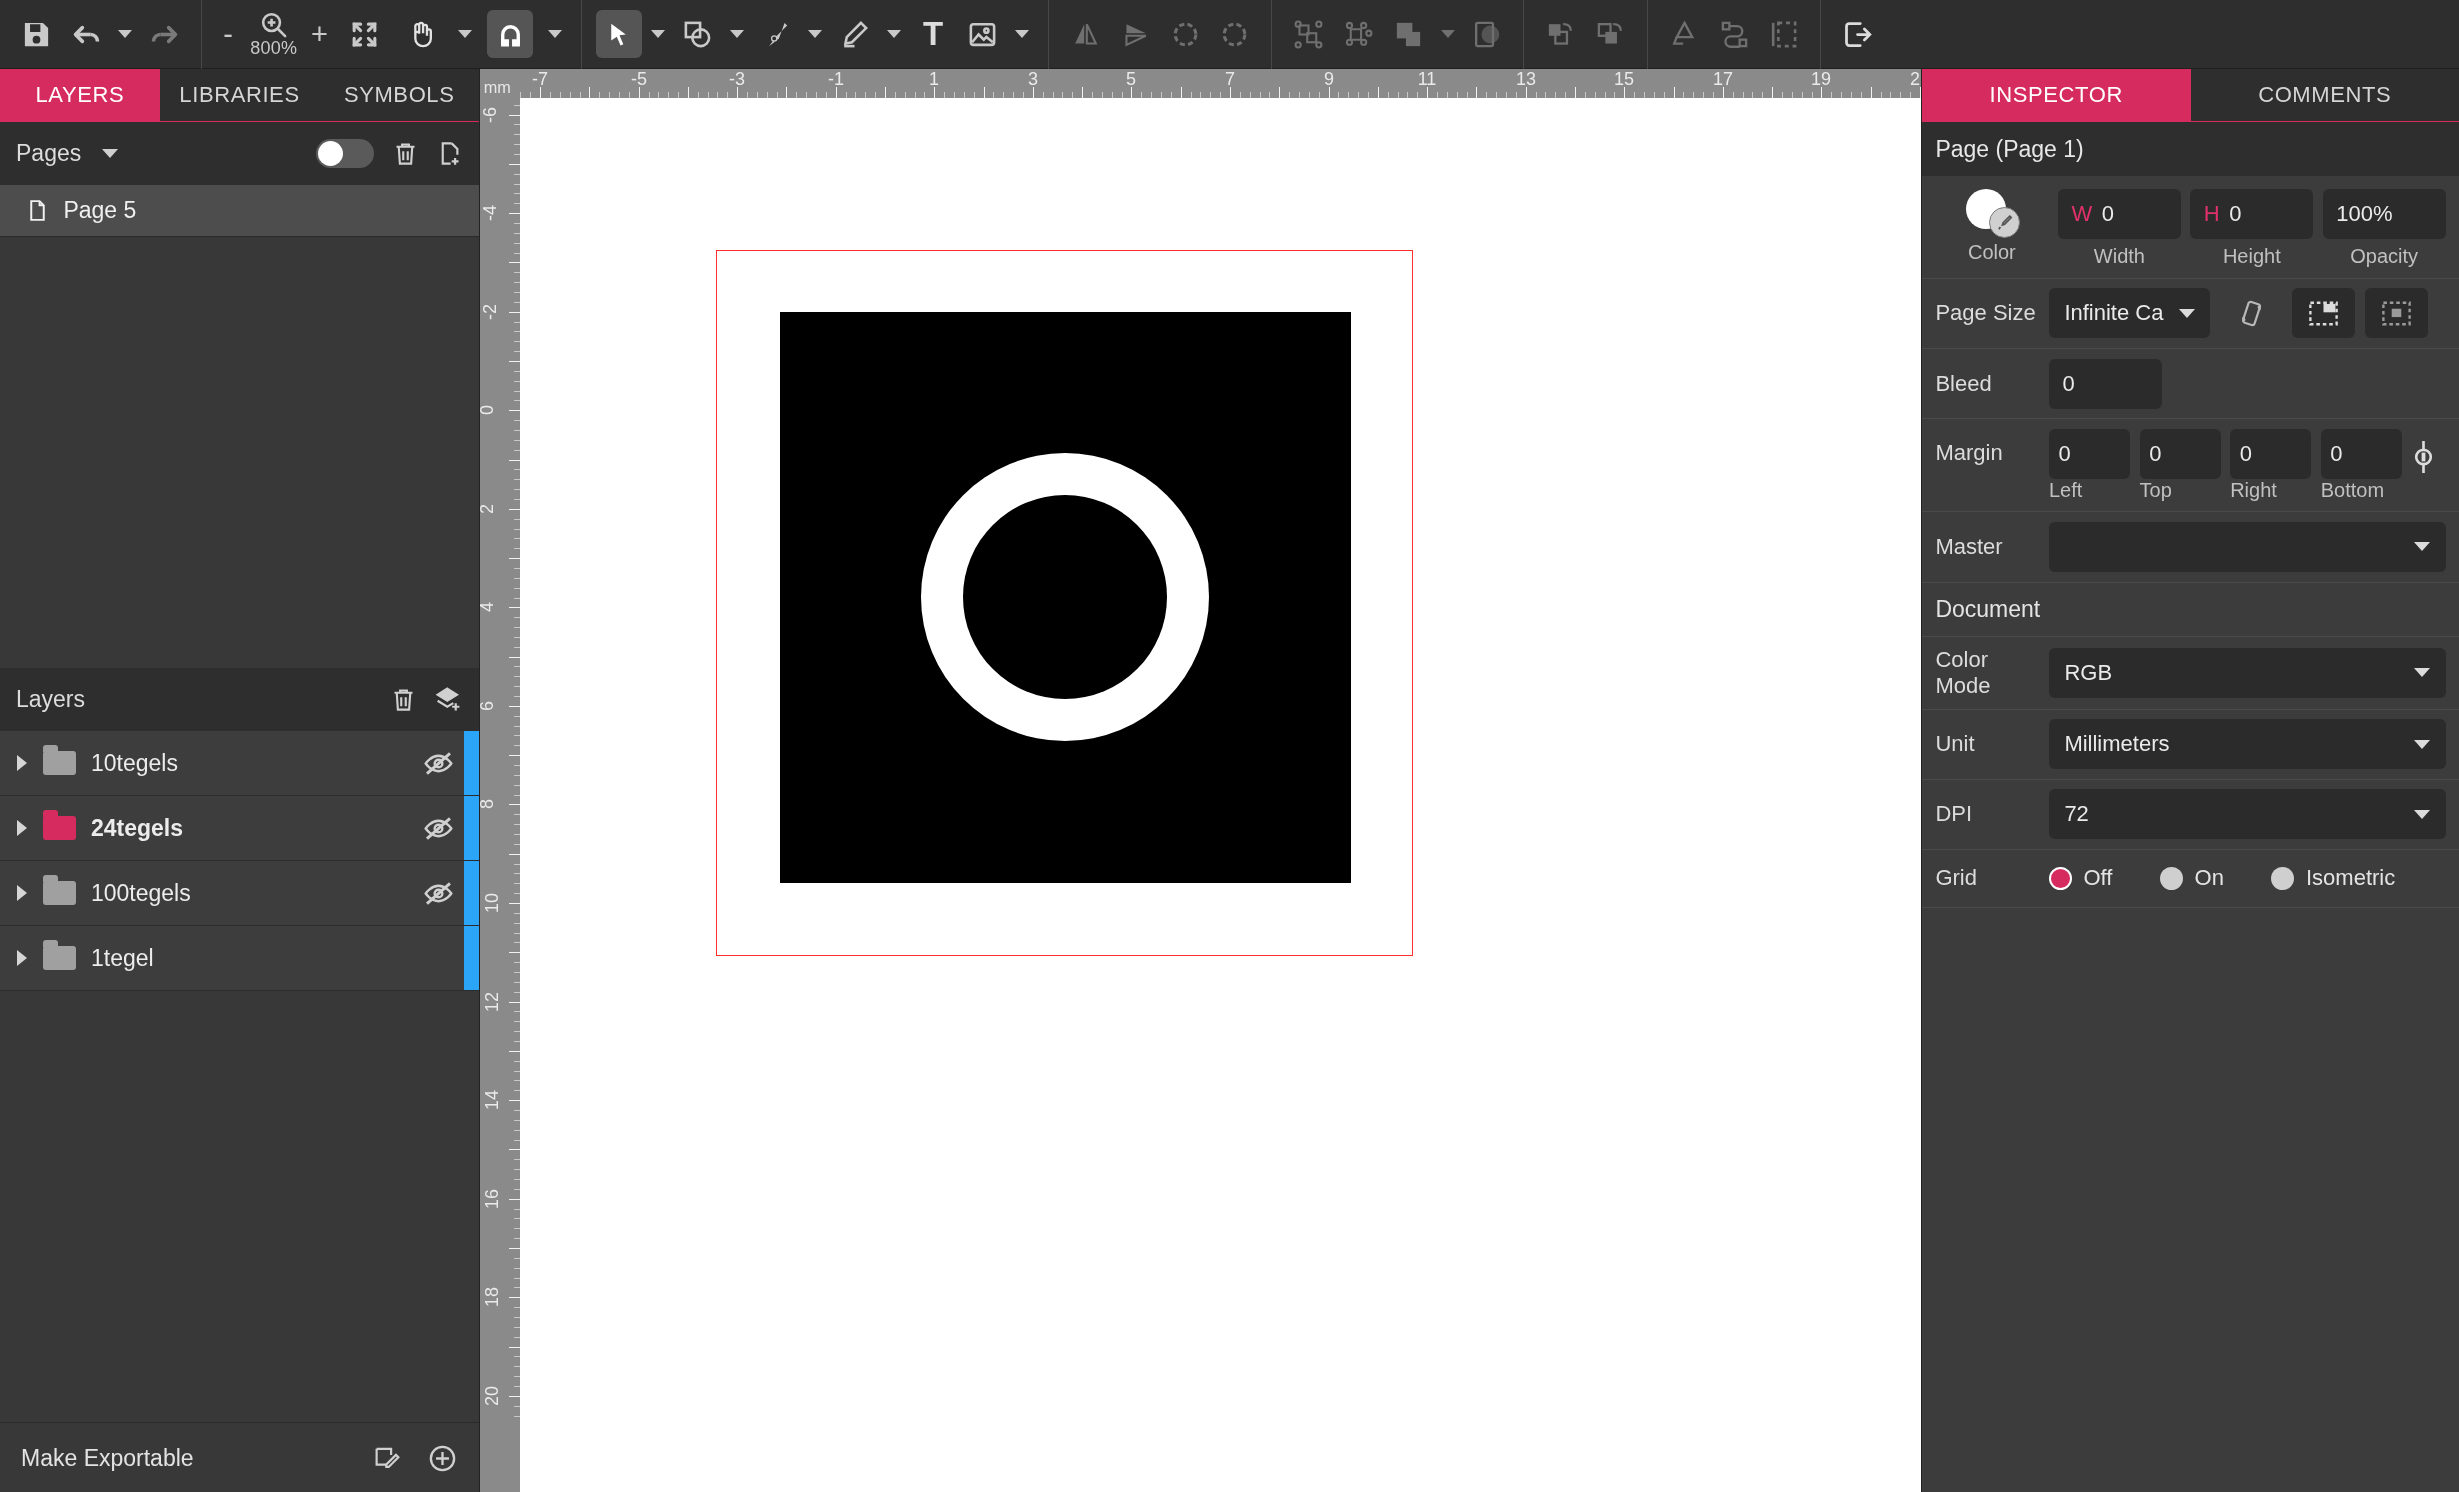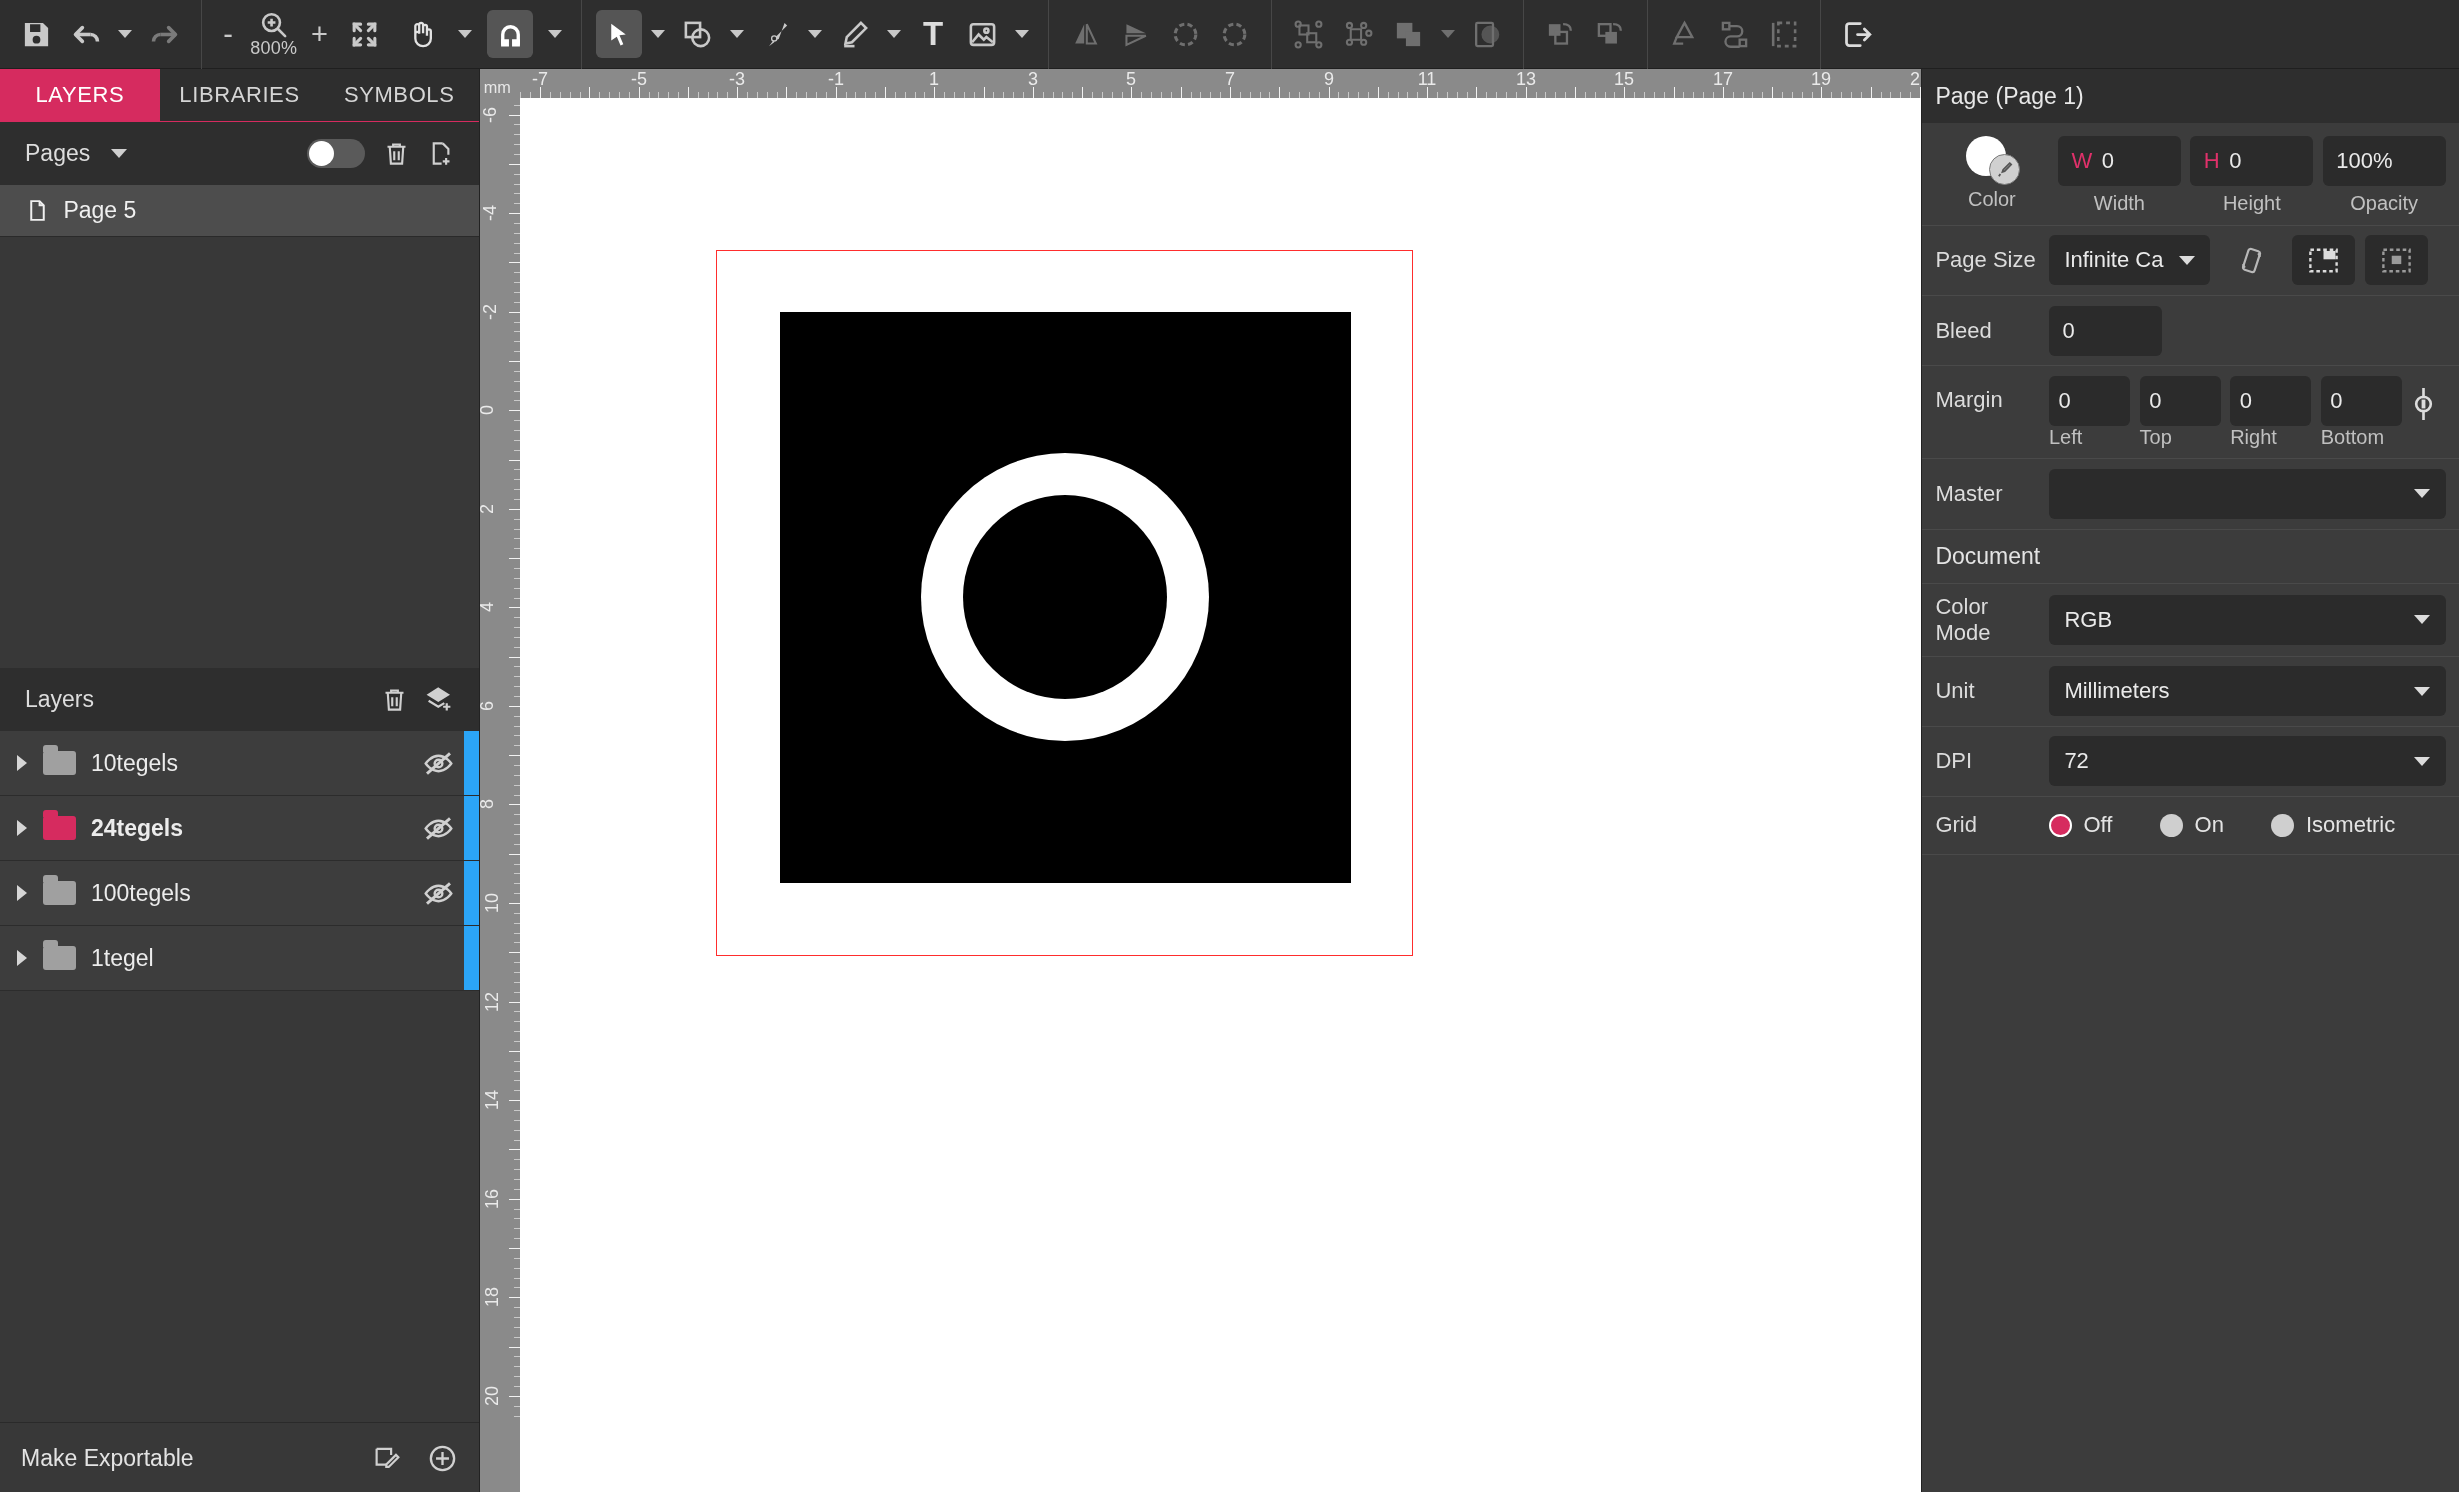--- a/index.html
+++ b/index.html
@@ -65,21 +65,21 @@
   
   .body{ flex:1; display:flex; min-height:0; }
 
   
   .left{ width:480px; flex:0 0 480px; background:#383838; display:flex; flex-direction:column; border-right:1px solid #222;}
   .ltabs{ display:flex; height:53px; flex:0 0 53px; background:#2e2e2e; border-bottom:1.9px solid #d62b5f;}
   .ltab{ flex:1; display:flex; align-items:center; justify-content:center; font-size:22px; color:#d5d5d5; letter-spacing:0.6px;}
   .ltab.active{ background:#d62b5f; color:#fff; }
   .sec-head{
     height:63px; flex:0 0 63px; background:#2e2e2e; display:flex; align-items:center;
-    padding:0 25px; gap:21px; font-size:23px; color:#ddd;
+    padding:0 16px; gap:21px; font-size:23px; color:#ddd;
   }
   .sec-head .sp{ margin-left:auto; display:flex; align-items:center; gap:17.3px; }
   .tri-down{ border-left:8.6px solid transparent; border-right:8.6px solid transparent; border-top:9.6px solid #cfcfcf; }
   .toggle{ width:58px; height:29px; border-radius:14.4px; background:#5a5a5a; position:relative; }
   .toggle .knob{ position:absolute; left:1.9px; top:1.9px; width:25px; height:25px; border-radius:50%; background:#fff;}
   .page-row{
     height:52px; flex:0 0 52px; background:#4d4d4d; display:flex; align-items:center;
     gap:13.4px; padding-left:25px; font-size:23px; color:#f0f0f0; border-bottom:1px solid #2a2a2a;
   }
   .pages-body{ flex:1 1 auto; background:#383838; min-height:0; }
@@ -862,20 +862,24 @@
               <div class="ring" id="ring" style="left: 141px; top: 141px; width: 288px; height: 288px;">
                 <div class="ring-hole" id="ringHole" style="left: 42px; top: 42px; width: 204px; height: 204px;"></div>
               </div>
             </div>
           </div>
         </div>
       </div>
     </div>
 
     <div class="right">
+      <div class="rtabs">
+        <div class="rtab active">INSPECTOR</div>
+        <div class="rtab">COMMENTS</div>
+      </div>
 
       <div class="r-title">Page (Page 1)</div>
 
       <div class="r-row" style="align-items:flex-start;padding-top:13.4px;">
         <div class="colcell">
           <div class="swatch">
             <div class="c1"></div>
             <div class="c2">
               <svg width="17.3" height="17.3" viewBox="0 0 24 24" fill="none" stroke="#555" stroke-width="2.5">
                   <path d="M19 3l2 2-9 9-3 1 1-3z"></path>

